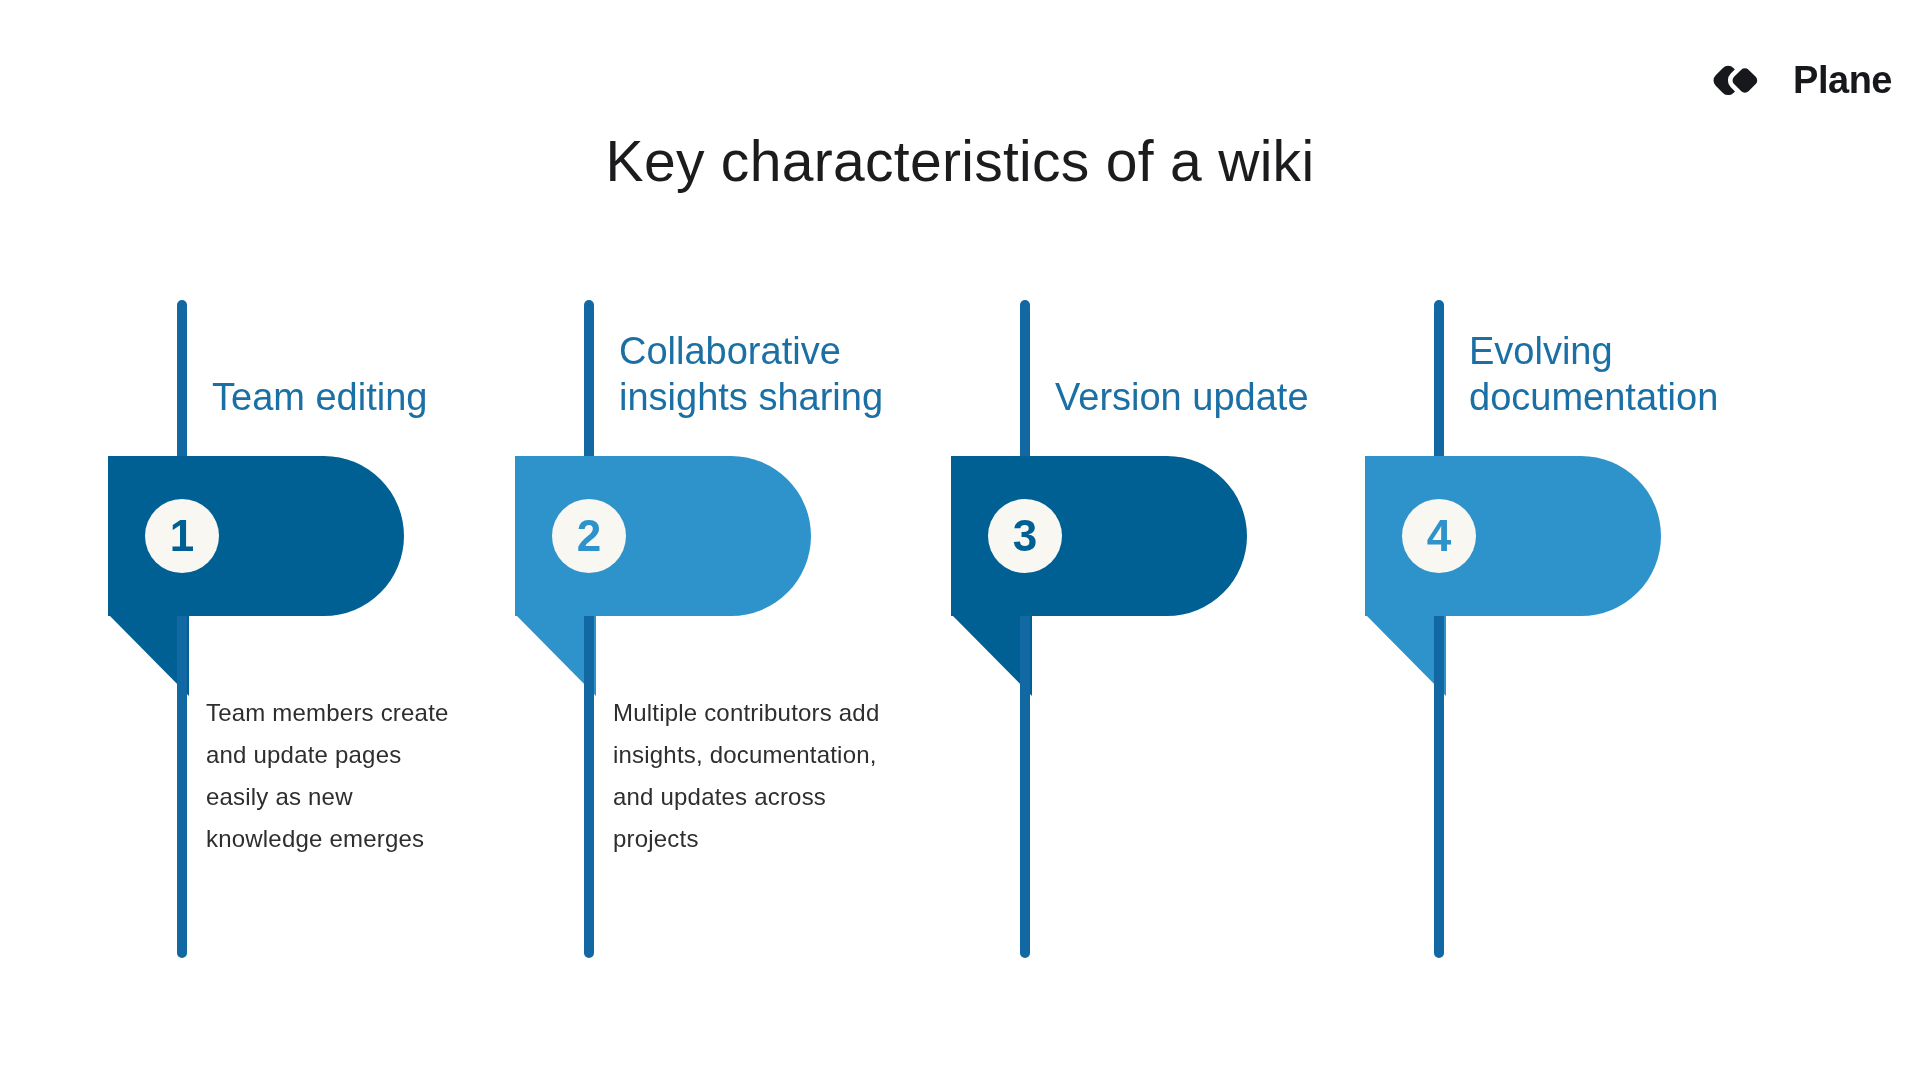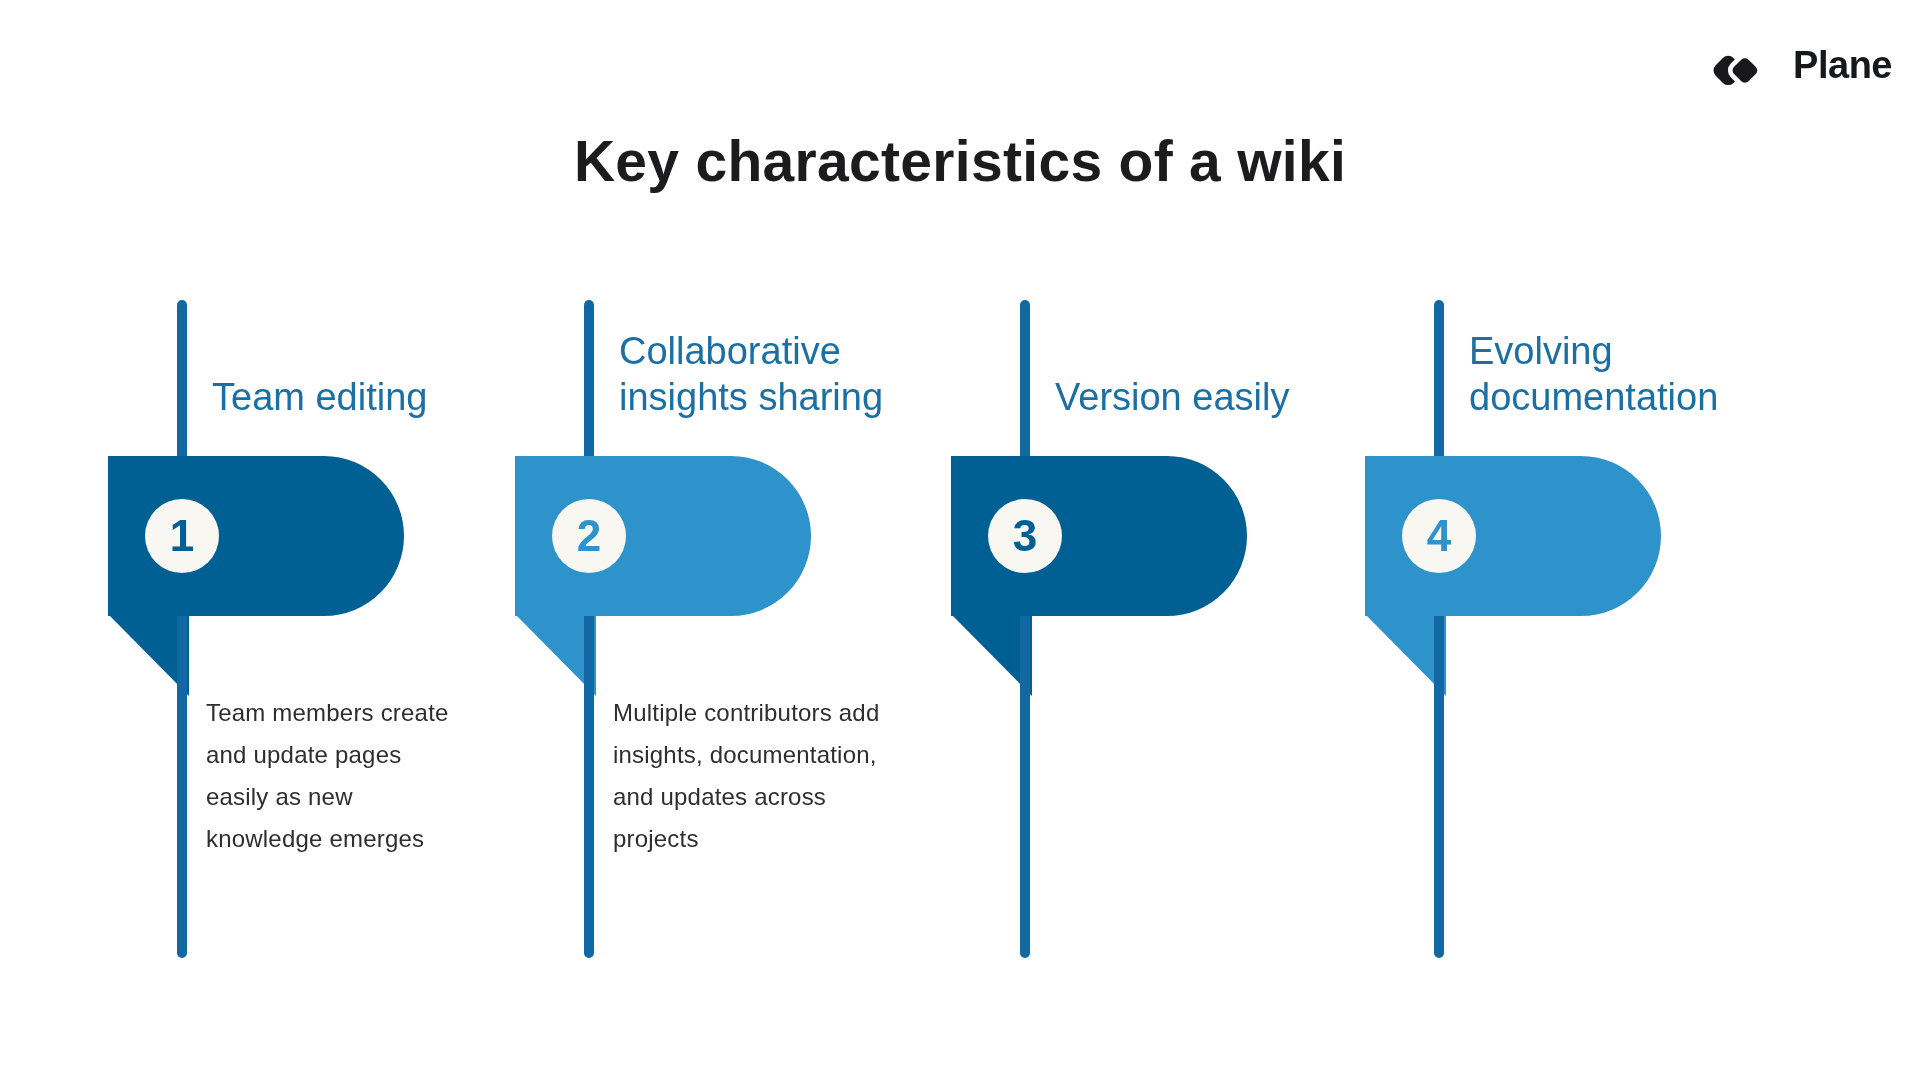--- a/index.html
+++ b/index.html
@@ -12,41 +12,42 @@
     position: relative;
     width: 1920px;
     height: 1080px;
     background: #ffffff;
     overflow: hidden;
   }
 
   
   .logo {
     position: absolute;
-    top: 44px;
+    top: 54px;
     right: 28px;
     display: flex;
+    align-items: center;
     gap: 28px;
   }
   .logo-text {
     font-size: 38px;
     font-weight: 600;
     letter-spacing: -0.5px;
     color: var(--logo-color);
   }
 
   
   .title {
     position: absolute;
     top: 128px;
     left: 0;
     width: 100%;
     text-align: center;
     font-size: 57px;
-    font-weight: 700;
+    font-weight: 400;
     letter-spacing: 0.3px;
     color: var(--title-color);
   }
 
   
   .col {
     position: absolute;
     top: 0;
     width: 420px;
     height: 1080px;
@@ -181,21 +182,21 @@
 projects</div>
   </div>
 
   <div class="col col-3 variant-dark">
     <div class="ribbon-tail"></div>
     <div class="vline"></div>
     <div class="ribbon-body"></div>
     <div class="num-badge">
       <span class="num">3</span>
     </div>
-    <div class="heading">Version easily</div>
+    <div class="heading">Version update</div>
   </div>
 
   <div class="col col-4 variant-light">
     <div class="ribbon-tail"></div>
     <div class="vline"></div>
     <div class="ribbon-body"></div>
     <div class="num-badge">
       <span class="num">4</span>
     </div>
     <div class="heading">Evolving

